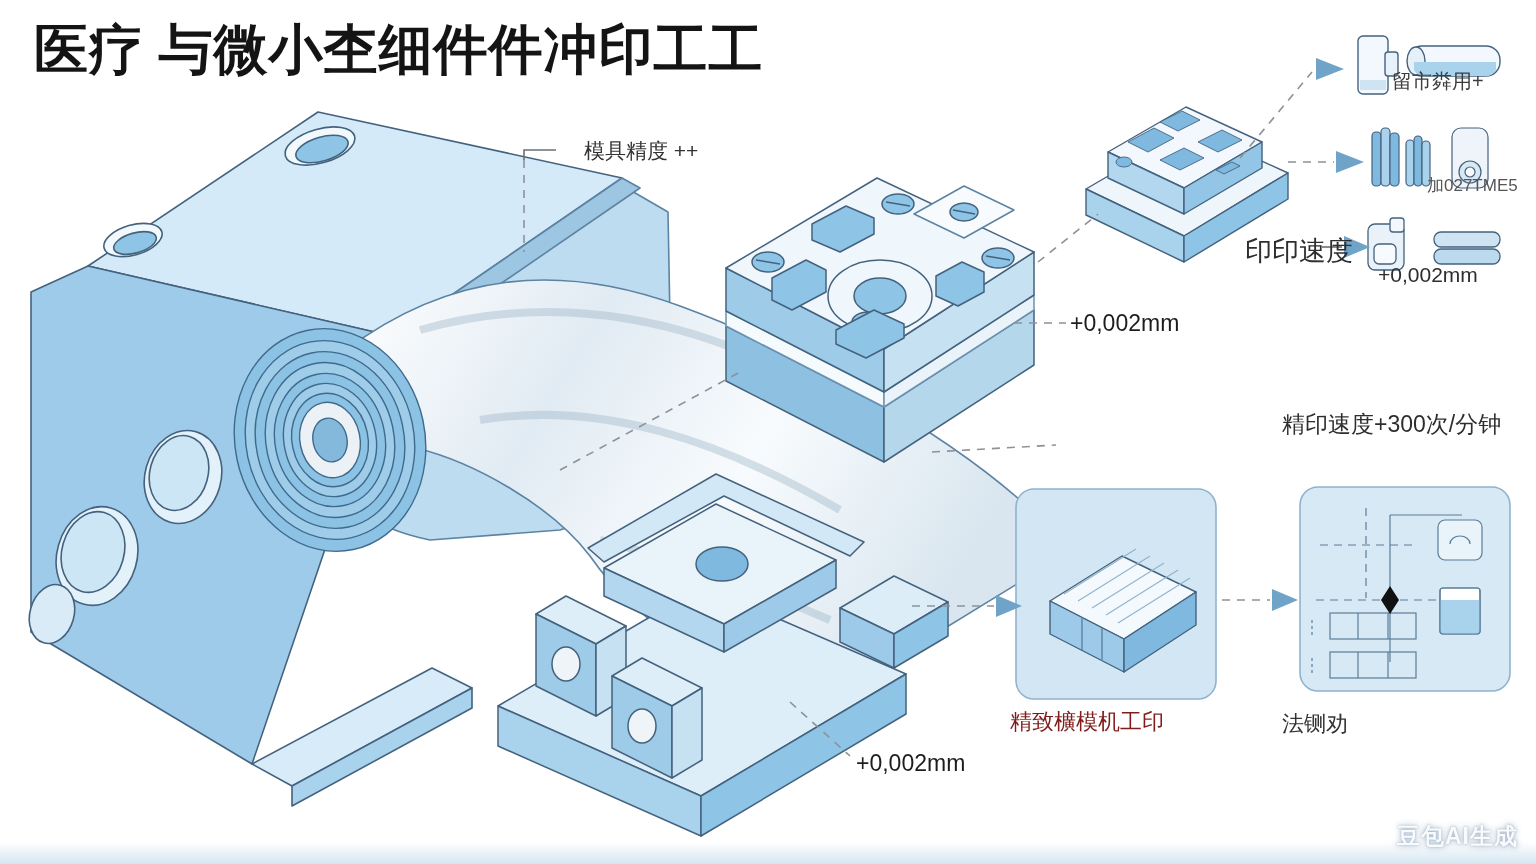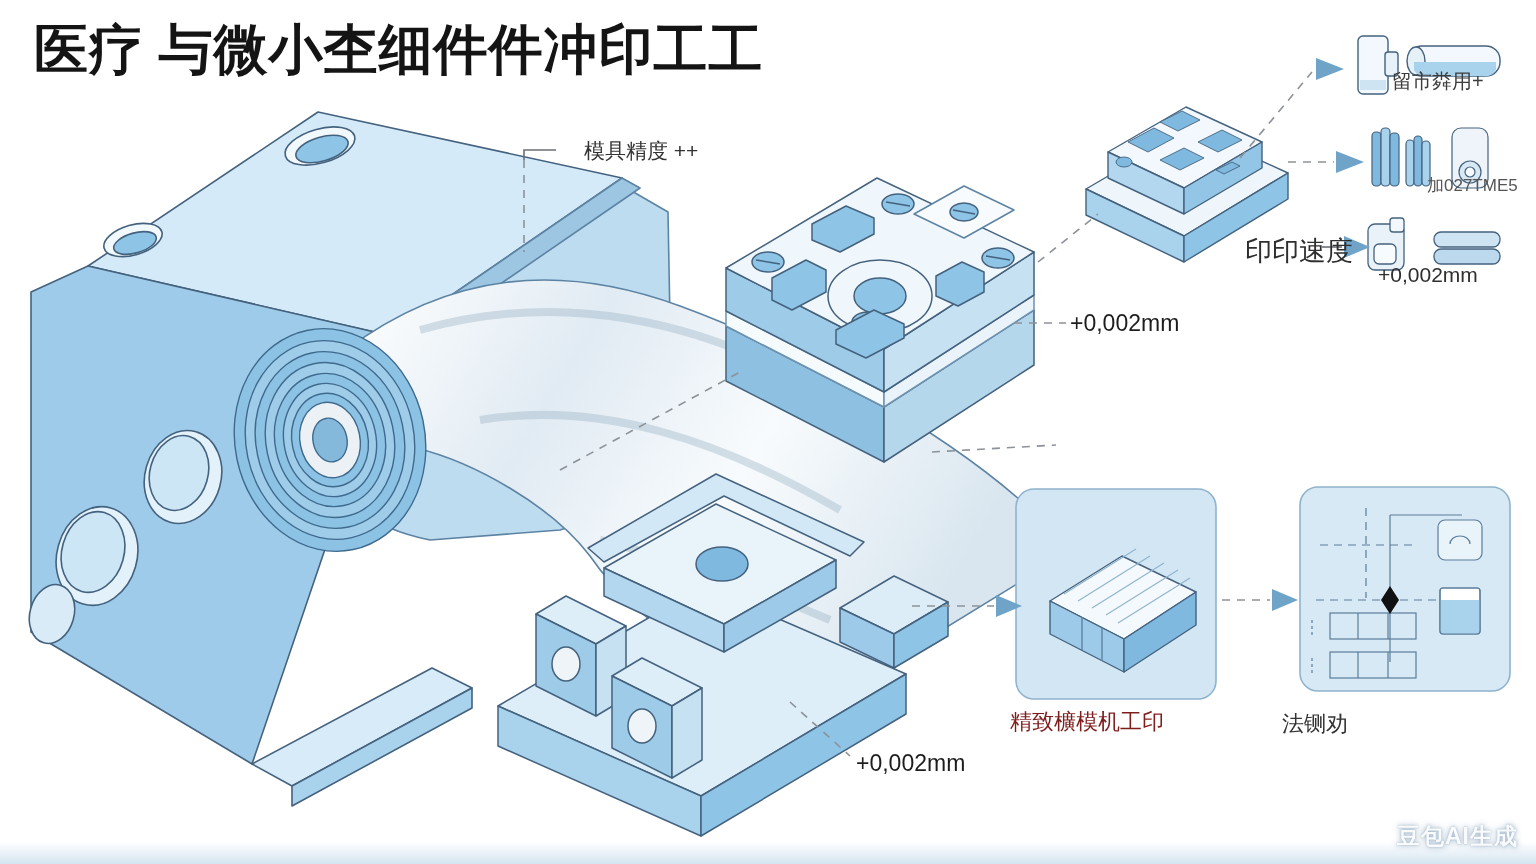--- a/index.html
+++ b/index.html
@@ -273,18 +273,19 @@
   </g>
 </svg>
 
   <div class="lbl title">医疗 与微小杢细件件冲印工工</div>
   <div class="lbl mold">模具精度 ++</div>
   <div class="lbl ctol">+0,002mm</div>
   <div class="lbl r1cap">留市粦用+</div>
   <div class="lbl r2cap">加027TME5</div>
   <div class="lbl r3pre">印印速度</div>
   <div class="lbl r3cap">+0,002mm</div>
+  <div class="lbl speed">精印速度+300次/分钟</div>
   <div class="lbl c1cap">精致櫎模机工印</div>
   <div class="lbl c2cap">法铡劝</div>
   <div class="lbl btol">+0,002mm</div>
   <div class="fade"></div>
   <div class="lbl wm">豆包AI生成</div>
 </div>
 
 </body></html>

